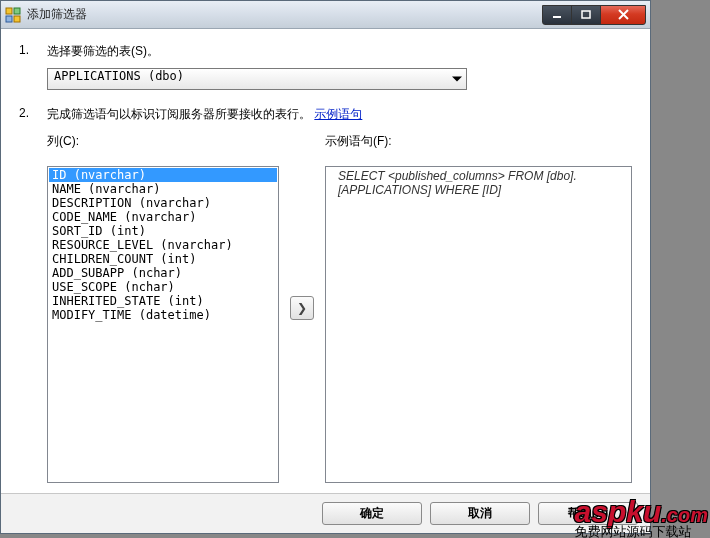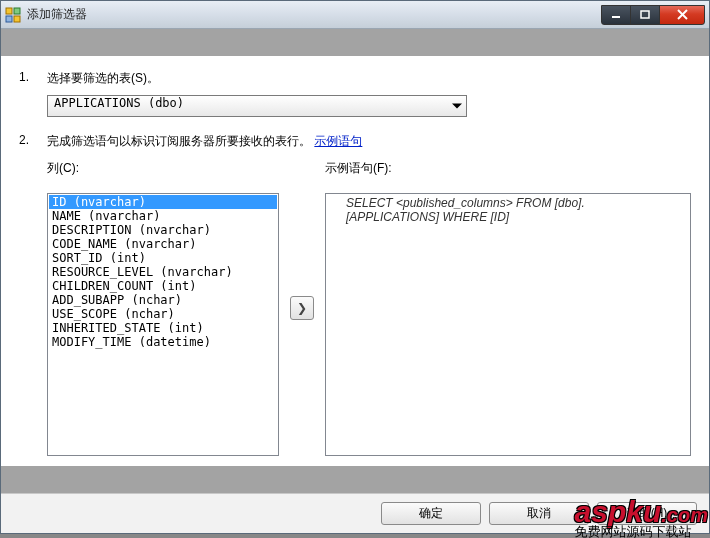--- a/index.html
+++ b/index.html
@@ -6,28 +6,27 @@
   body {
     font-family: "Microsoft YaHei", "SimSun", Arial, sans-serif;
     font-size: 12px;
     background: #888;
     width: 710px;
     height: 538px;
     overflow: hidden;
     position: relative;
   }
   .window {
-    width: 710px;
+    width: 651px;
     height: 534px;
     background: #a3a3a3;
     border: 1px solid #5a6a7a;
     display: flex;
     flex-direction: column;
     position: relative;
-    gap: 27px;
   }
   .titlebar {
     height: 28px;
     background: linear-gradient(to bottom, #e8eef5 0%, #d6dee8 50%, #c5cfd9 100%);
     display: flex;
     align-items: center;
     padding: 0 4px;
     border-bottom: 1px solid #9aa6b2;
   }
   .titlebar .app-icon {
@@ -141,40 +140,40 @@
     color: #444;
     font-size: 12px;
   }
   .filterbox {
     border: 1px solid #828790;
     background: #fff;
     flex: 1;
     font-family: Arial, sans-serif;
     font-style: italic;
     font-size: 12px;
-    padding: 2px 20px;
+    padding: 2px 12px;
     line-height: 14px;
     color: #333;
     overflow: auto;
   }
   .footer {
     border-top: 1px solid #c8c8c8;
     padding: 8px 12px;
     display: flex;
     justify-content: flex-end;
     gap: 8px;
     background: #f2f2f2;
   }
   .btn {
     width: 100px; height: 23px;
     border: 1px solid #8a8a8a;
     background: linear-gradient(to bottom, #fbfbfb, #e2e2e2);
     border-radius: 3px;
     font-size: 12px;
-    display: flex; align-items: center; justify-content: center;
+    display: flex; align-items: center; justify-content: center; font-weight: bold;
   }
   .watermark {
     position: absolute;
     right: 2px;
     bottom: 0px;
     font-family: Arial, sans-serif;
     font-weight: bold;
     font-style: italic;
     font-size: 30px;
     color: #c8102e;

